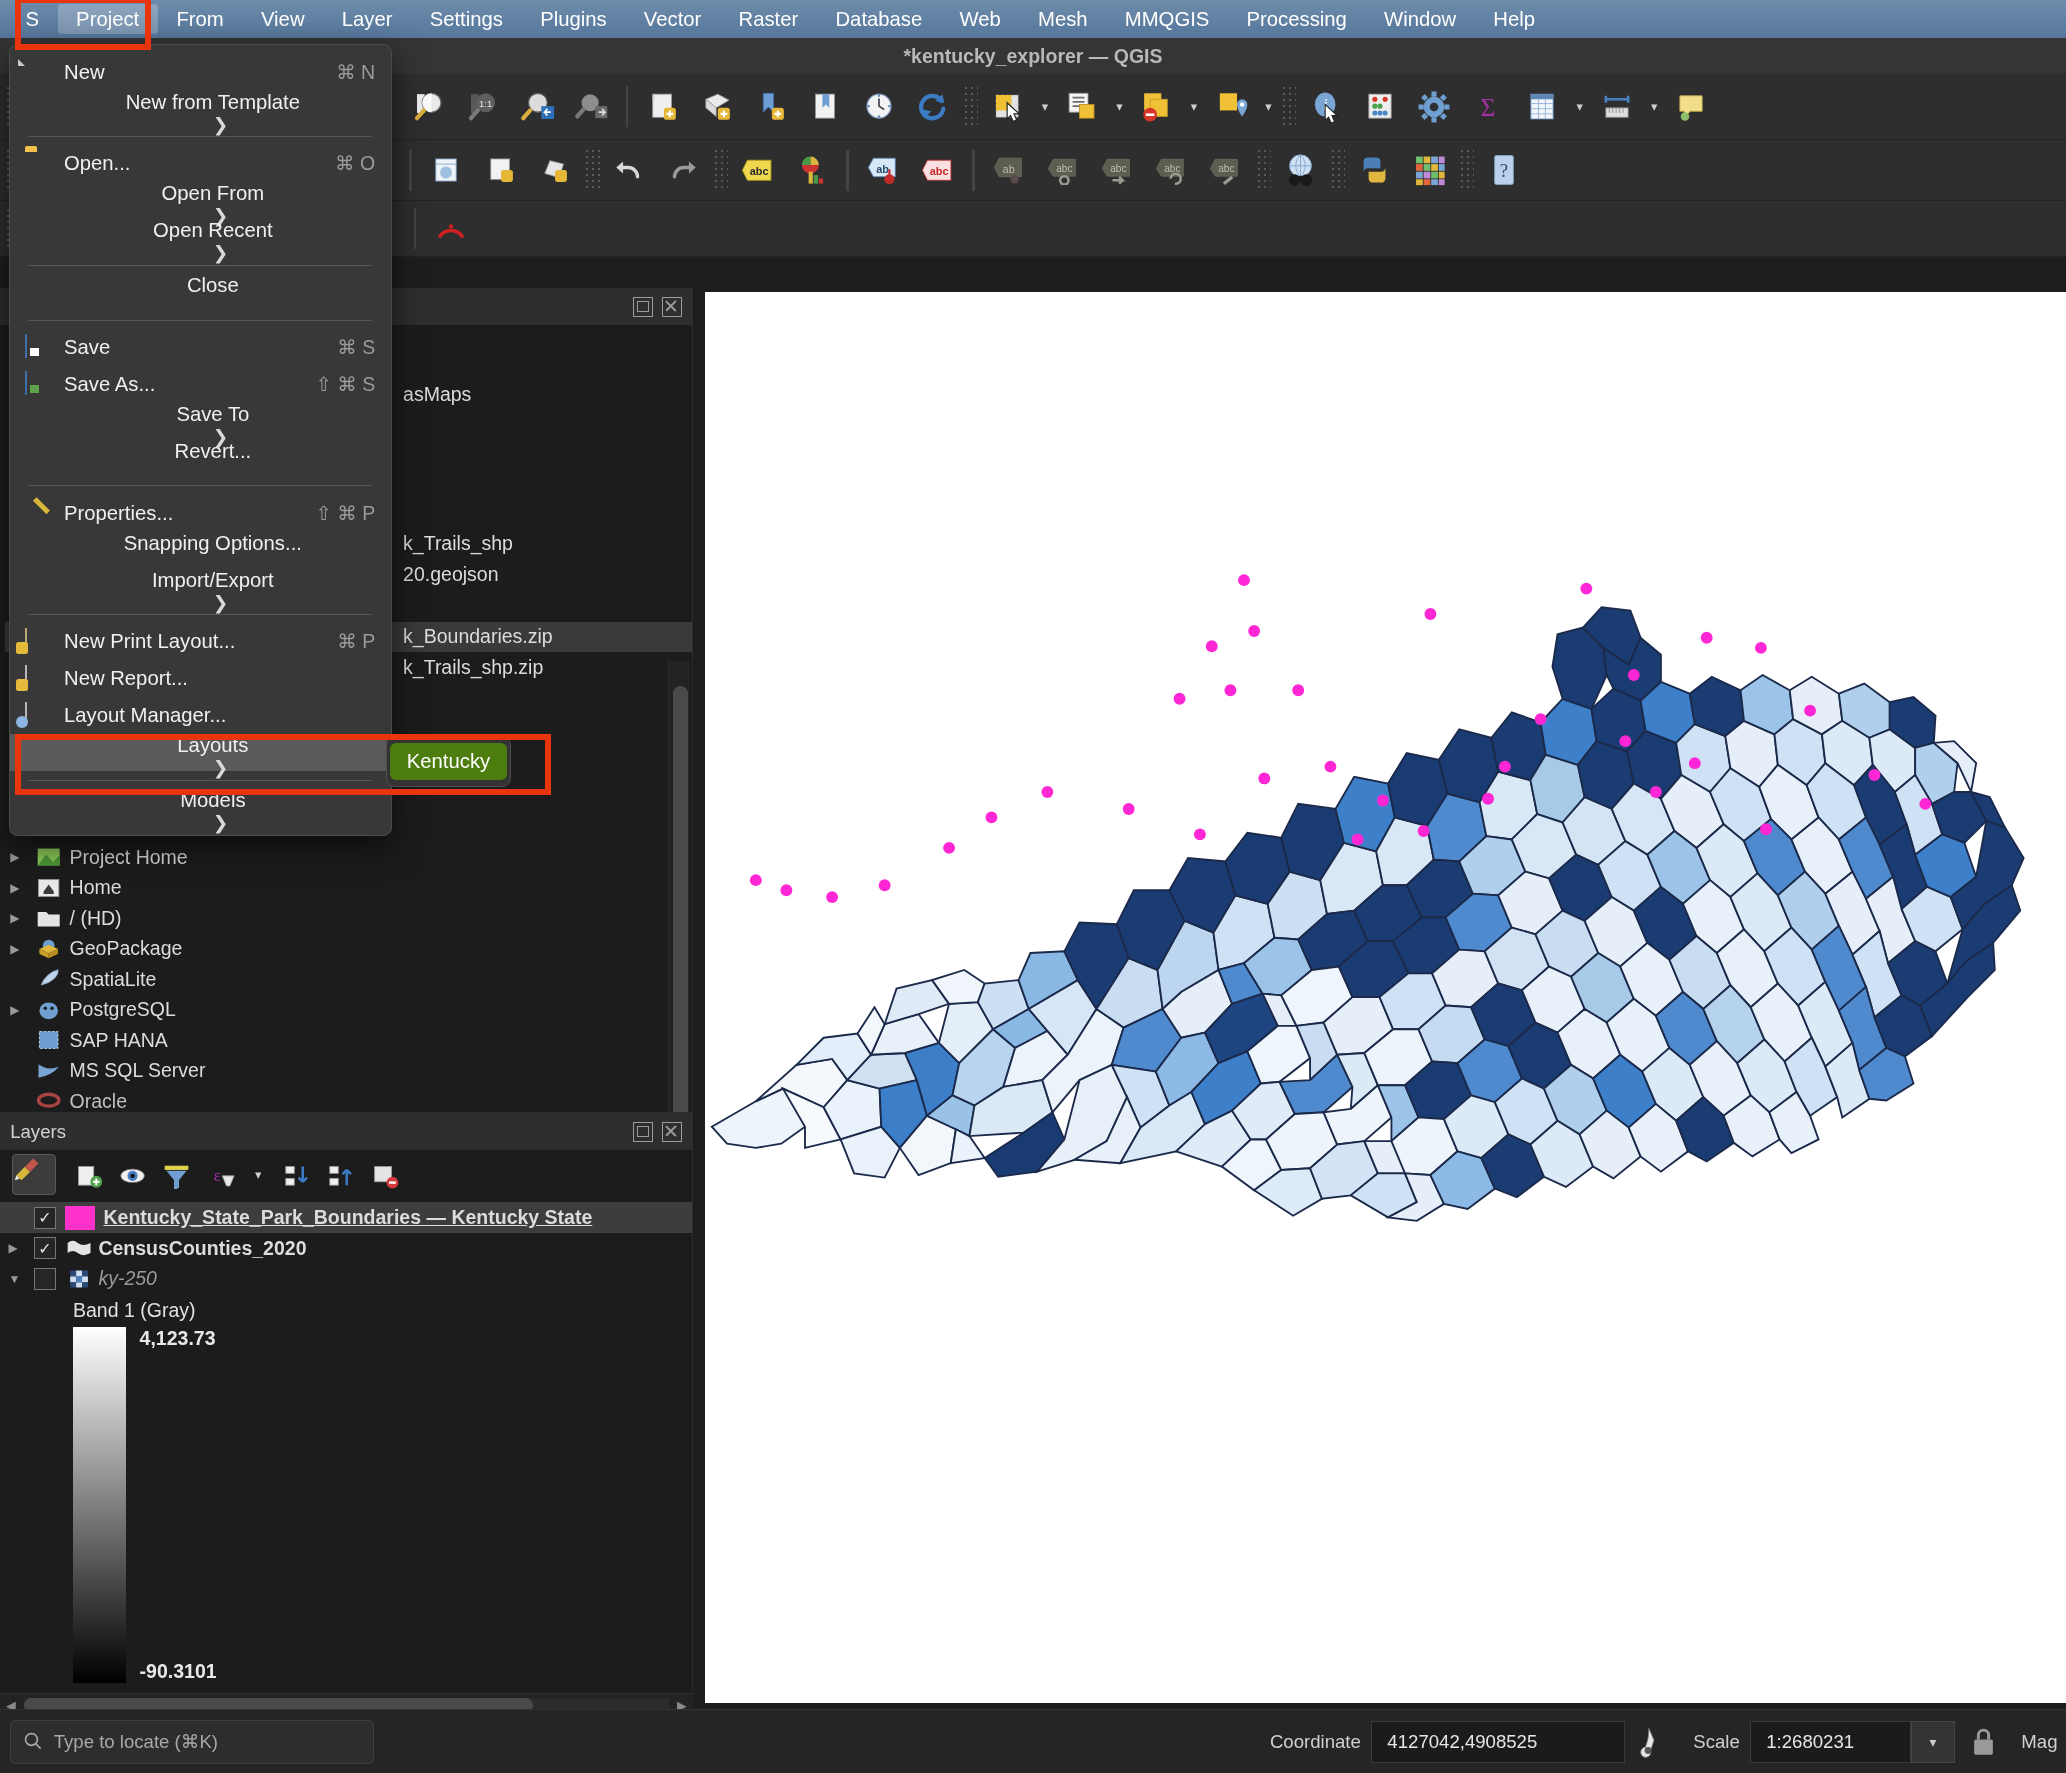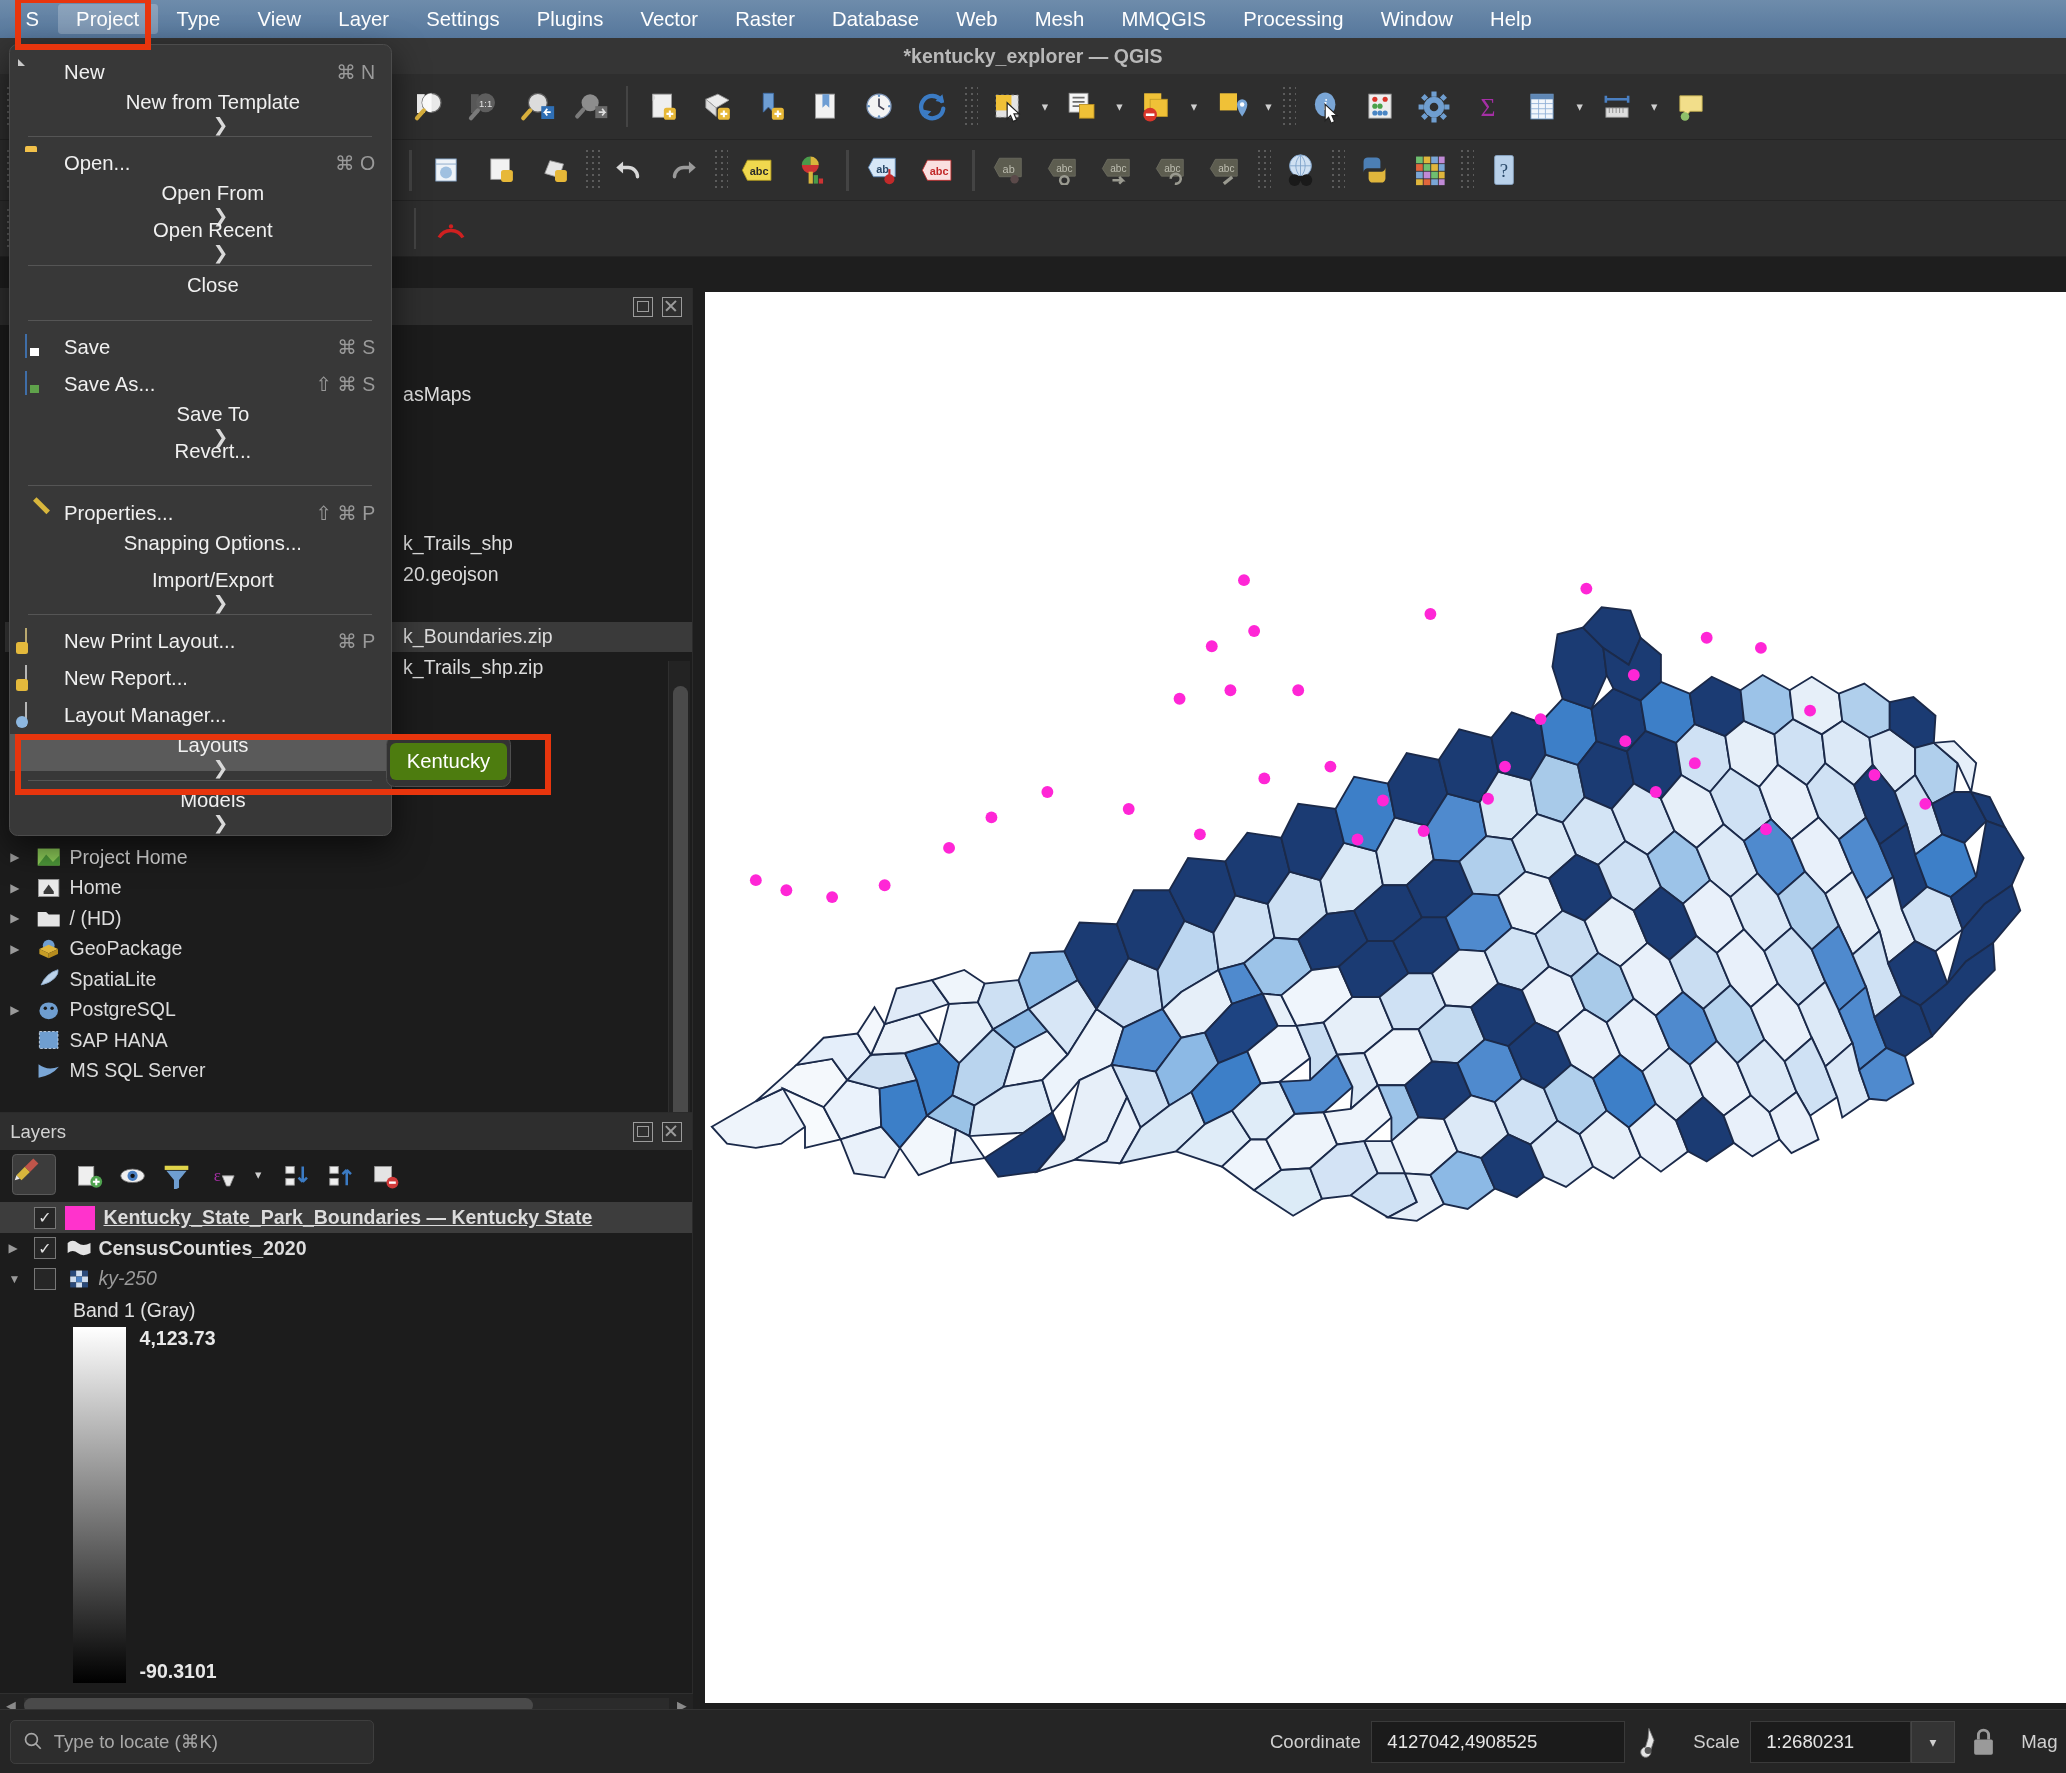--- a/index.html
+++ b/index.html
@@ -144,21 +144,21 @@
   
   #ramp{ width:53px; height:356px; background:linear-gradient(to bottom,#ffffff,#000000); }
   svg{ display:block; }
 </style>
 </head>
 <body>
 
 <div id="menubar">
   <span class="menu-title" style="margin-left:-18.6px;">S</span>
 <span class="menu-title active">Project</span>
-    <span class="menu-title">Type</span>
+    <span class="menu-title">From</span>
     <span class="menu-title">View</span>
     <span class="menu-title">Layer</span>
     <span class="menu-title">Settings</span>
     <span class="menu-title">Plugins</span>
     <span class="menu-title">Vector</span>
     <span class="menu-title">Raster</span>
     <span class="menu-title">Database</span>
     <span class="menu-title">Web</span>
     <span class="menu-title">Mesh</span>
     <span class="menu-title">MMQGIS</span>
@@ -794,20 +794,29 @@
       <span>SAP HANA</span>
     </div>
     <div class="tree-item">
       <span class="arrow"></span>
       <span class="ico">
           <svg width="25.4" height="22" viewBox="0 0 30 26">
             <path d="M3 5 q10 8 24 3 q-8 10-24 13z" fill="#7aa6d6"></path>
           </svg>
         </span>
       <span>MS SQL Server</span>
+    </div>
+    <div class="tree-item" style="opacity:.85;">
+      <span class="arrow"></span>
+      <span class="ico">
+          <svg width="25.4" height="22" viewBox="0 0 30 26">
+            <ellipse cx="15" cy="12" rx="12" ry="7" fill="none" stroke="#c04a4a" stroke-width="4"></ellipse>
+          </svg>
+        </span>
+      <span>Oracle</span>
     </div>
   </div>
 
   <div style="position:absolute; right:1.7px; top:373px; width:22px; height:733px; background:#232323; border-left:0.8px solid #2f2f2f;">
     <div style="position:absolute;left:3.4px;top:25.4px;width:15.3px;height:475px;background:#4a4a4a;border-radius:7.6px;"></div>
   </div>
 </div>
 
 <div id="layers-panel">
   <div class="panel-head">

